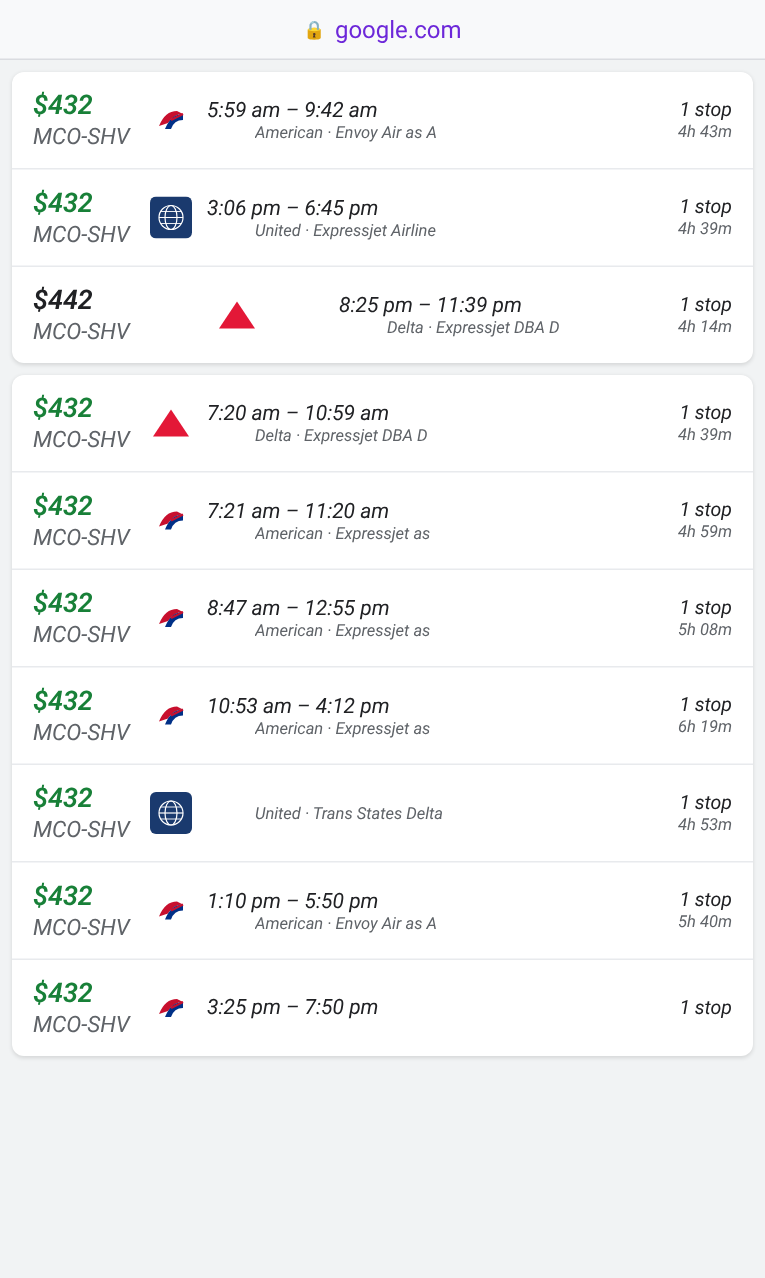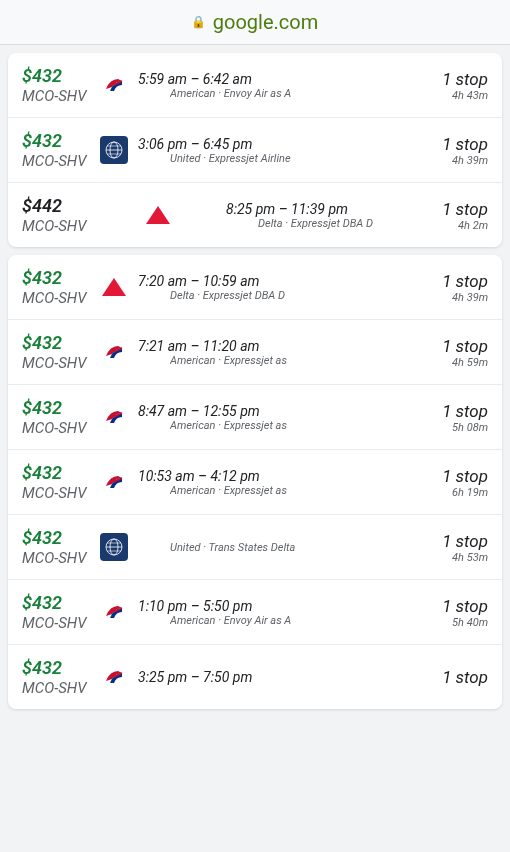--- a/index.html
+++ b/index.html
@@ -18,22 +18,22 @@
       justify-content: center;
       padding: 10px 16px;
       gap: 6px;
       border-bottom: 1px solid #dadce0;
     }
     .address-bar .lock-icon {
       font-size: 12px;
       color: #5f6368;
     }
     .address-bar .url-text {
-      font-size: 20px;
-      color: #4d7c0f;
+      font-size: 16px;
+      color: #6d28d9;
     }
     .card {
       background: #fff;
       margin: 8px 8px;
       border-radius: 8px;
       box-shadow: 0 1px 3px rgba(0,0,0,0.12);
       overflow: hidden;
       font-style: italic;
     }
     .flight-row {
@@ -87,21 +87,21 @@
       text-overflow: ellipsis;
       max-width: 160px;
       margin-left: 32px;
     }
     .stops-col {
       text-align: right;
       flex-shrink: 0;
       width: 65px;
     }
     .stops {
-      font-size: 17px;
+      font-size: 13px;
       color: #202124;
     }
     .duration {
       font-size: 11px;
       color: #5f6368;
     }
   </style>
 </head>
 <body>
 
@@ -119,21 +119,21 @@
     <div class="airline-logo">
         <svg width="28" height="28" viewBox="0 0 28 28" xmlns="http://www.w3.org/2000/svg">
       <polygon points="14,4 18,10 24,8 20,14 24,20 18,18 14,24 10,18 4,20 8,14 4,8 10,10" fill="none" stroke="none"></polygon>
 
       <path d="M6,18 Q10,8 18,8 L22,10 Q16,10 12,16 Z" fill="#c8102e"></path>
       <path d="M10,20 Q14,10 22,10 L22,14 Q16,14 14,20 Z" fill="#003087"></path>
       <line x1="14" y1="14" x2="22" y2="10" stroke="#c8102e" stroke-width="1.5"></line>
     </svg>
       </div>
     <div class="flight-info">
-      <div class="times">5:59 am – 6:42 am</div>
+      <div class="times">5:59 am – 9:42 am</div>
       <div class="airline-detail">American · Envoy Air as A</div>
     </div>
     <div class="stops-col">
       <div class="stops">1 stop</div>
       <div class="duration">4h 43m</div>
     </div>
   </div>
     <div class="flight-row">
     <div class="price-col">
       <div class="price ">$432</div>
@@ -167,21 +167,21 @@
         <svg width="28" height="28" viewBox="0 0 28 28" xmlns="http://www.w3.org/2000/svg">
       <polygon points="14,5 26,23 2,23" fill="#e31837"></polygon>
     </svg>
       </div>
     <div class="flight-info">
       <div class="times">8:25 pm – 11:39 pm</div>
       <div class="airline-detail">Delta · Expressjet DBA D</div>
     </div>
     <div class="stops-col">
       <div class="stops">1 stop</div>
-      <div class="duration">4h 2m</div>
+      <div class="duration">4h 14m</div>
     </div>
   </div>
   </div>
 
 <div class="card" id="card2-container">
 <div class="flight-row">
     <div class="price-col">
       <div class="price ">$432</div>
       <div class="route">MCO-SHV</div>
     </div>

